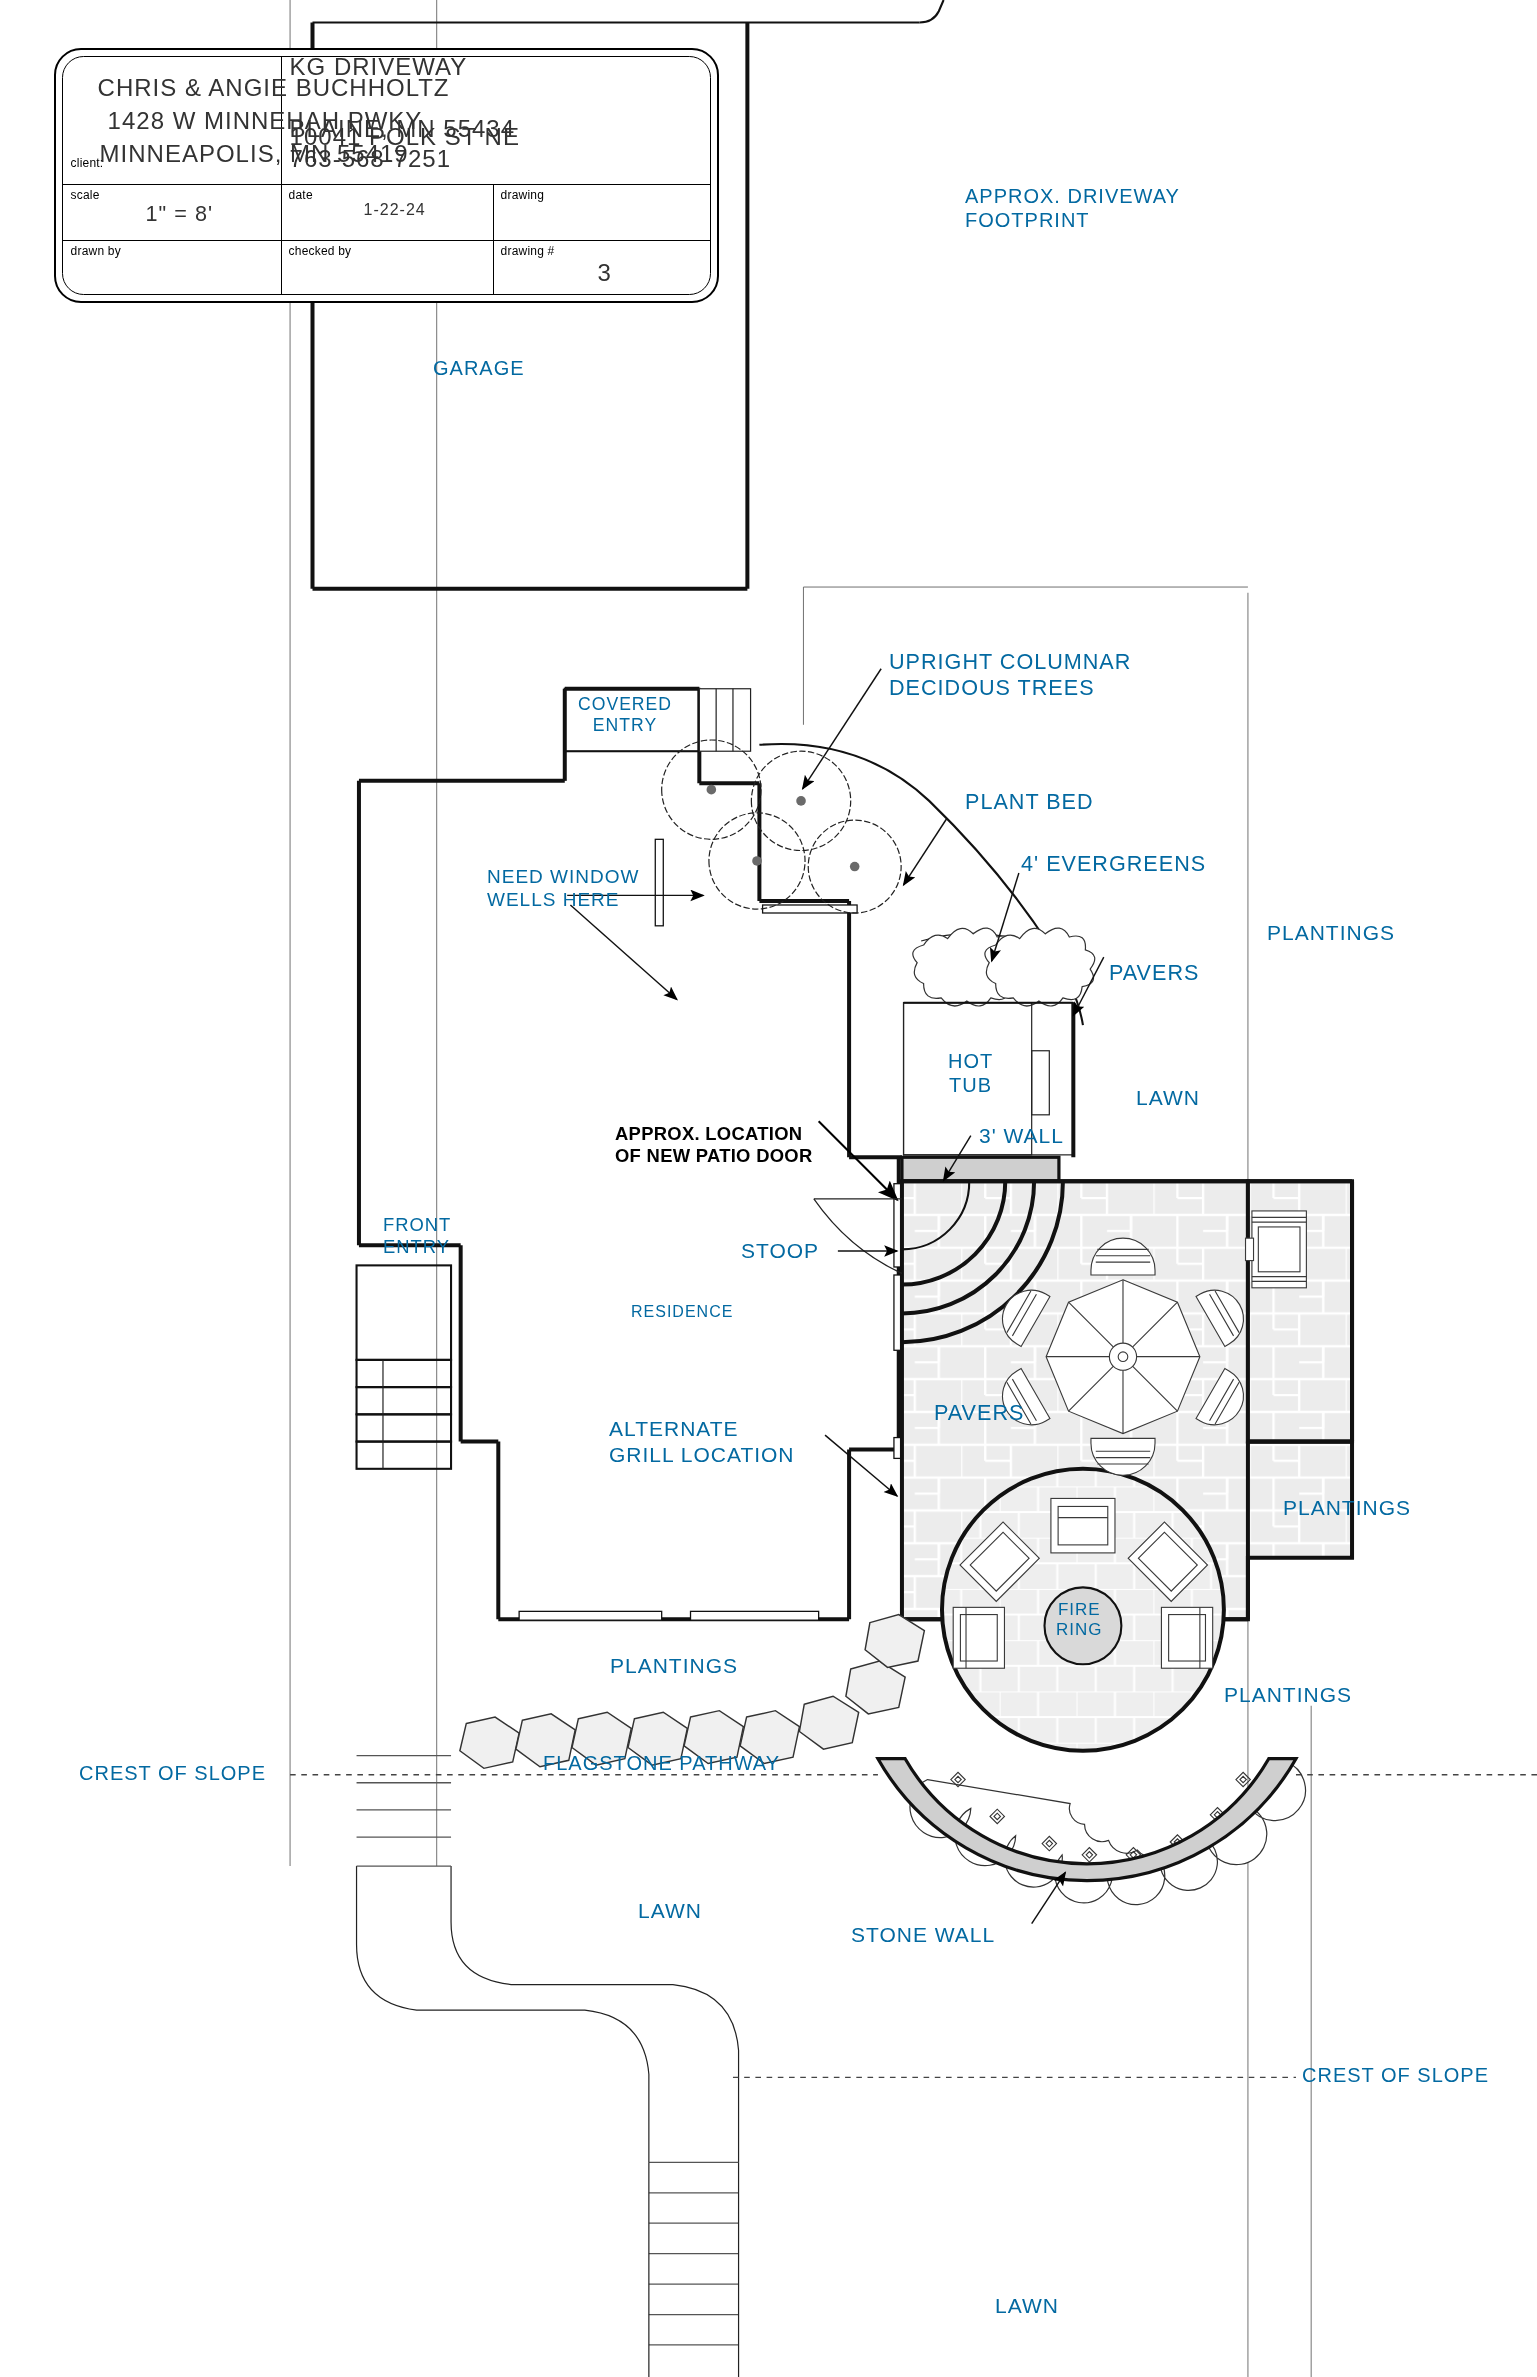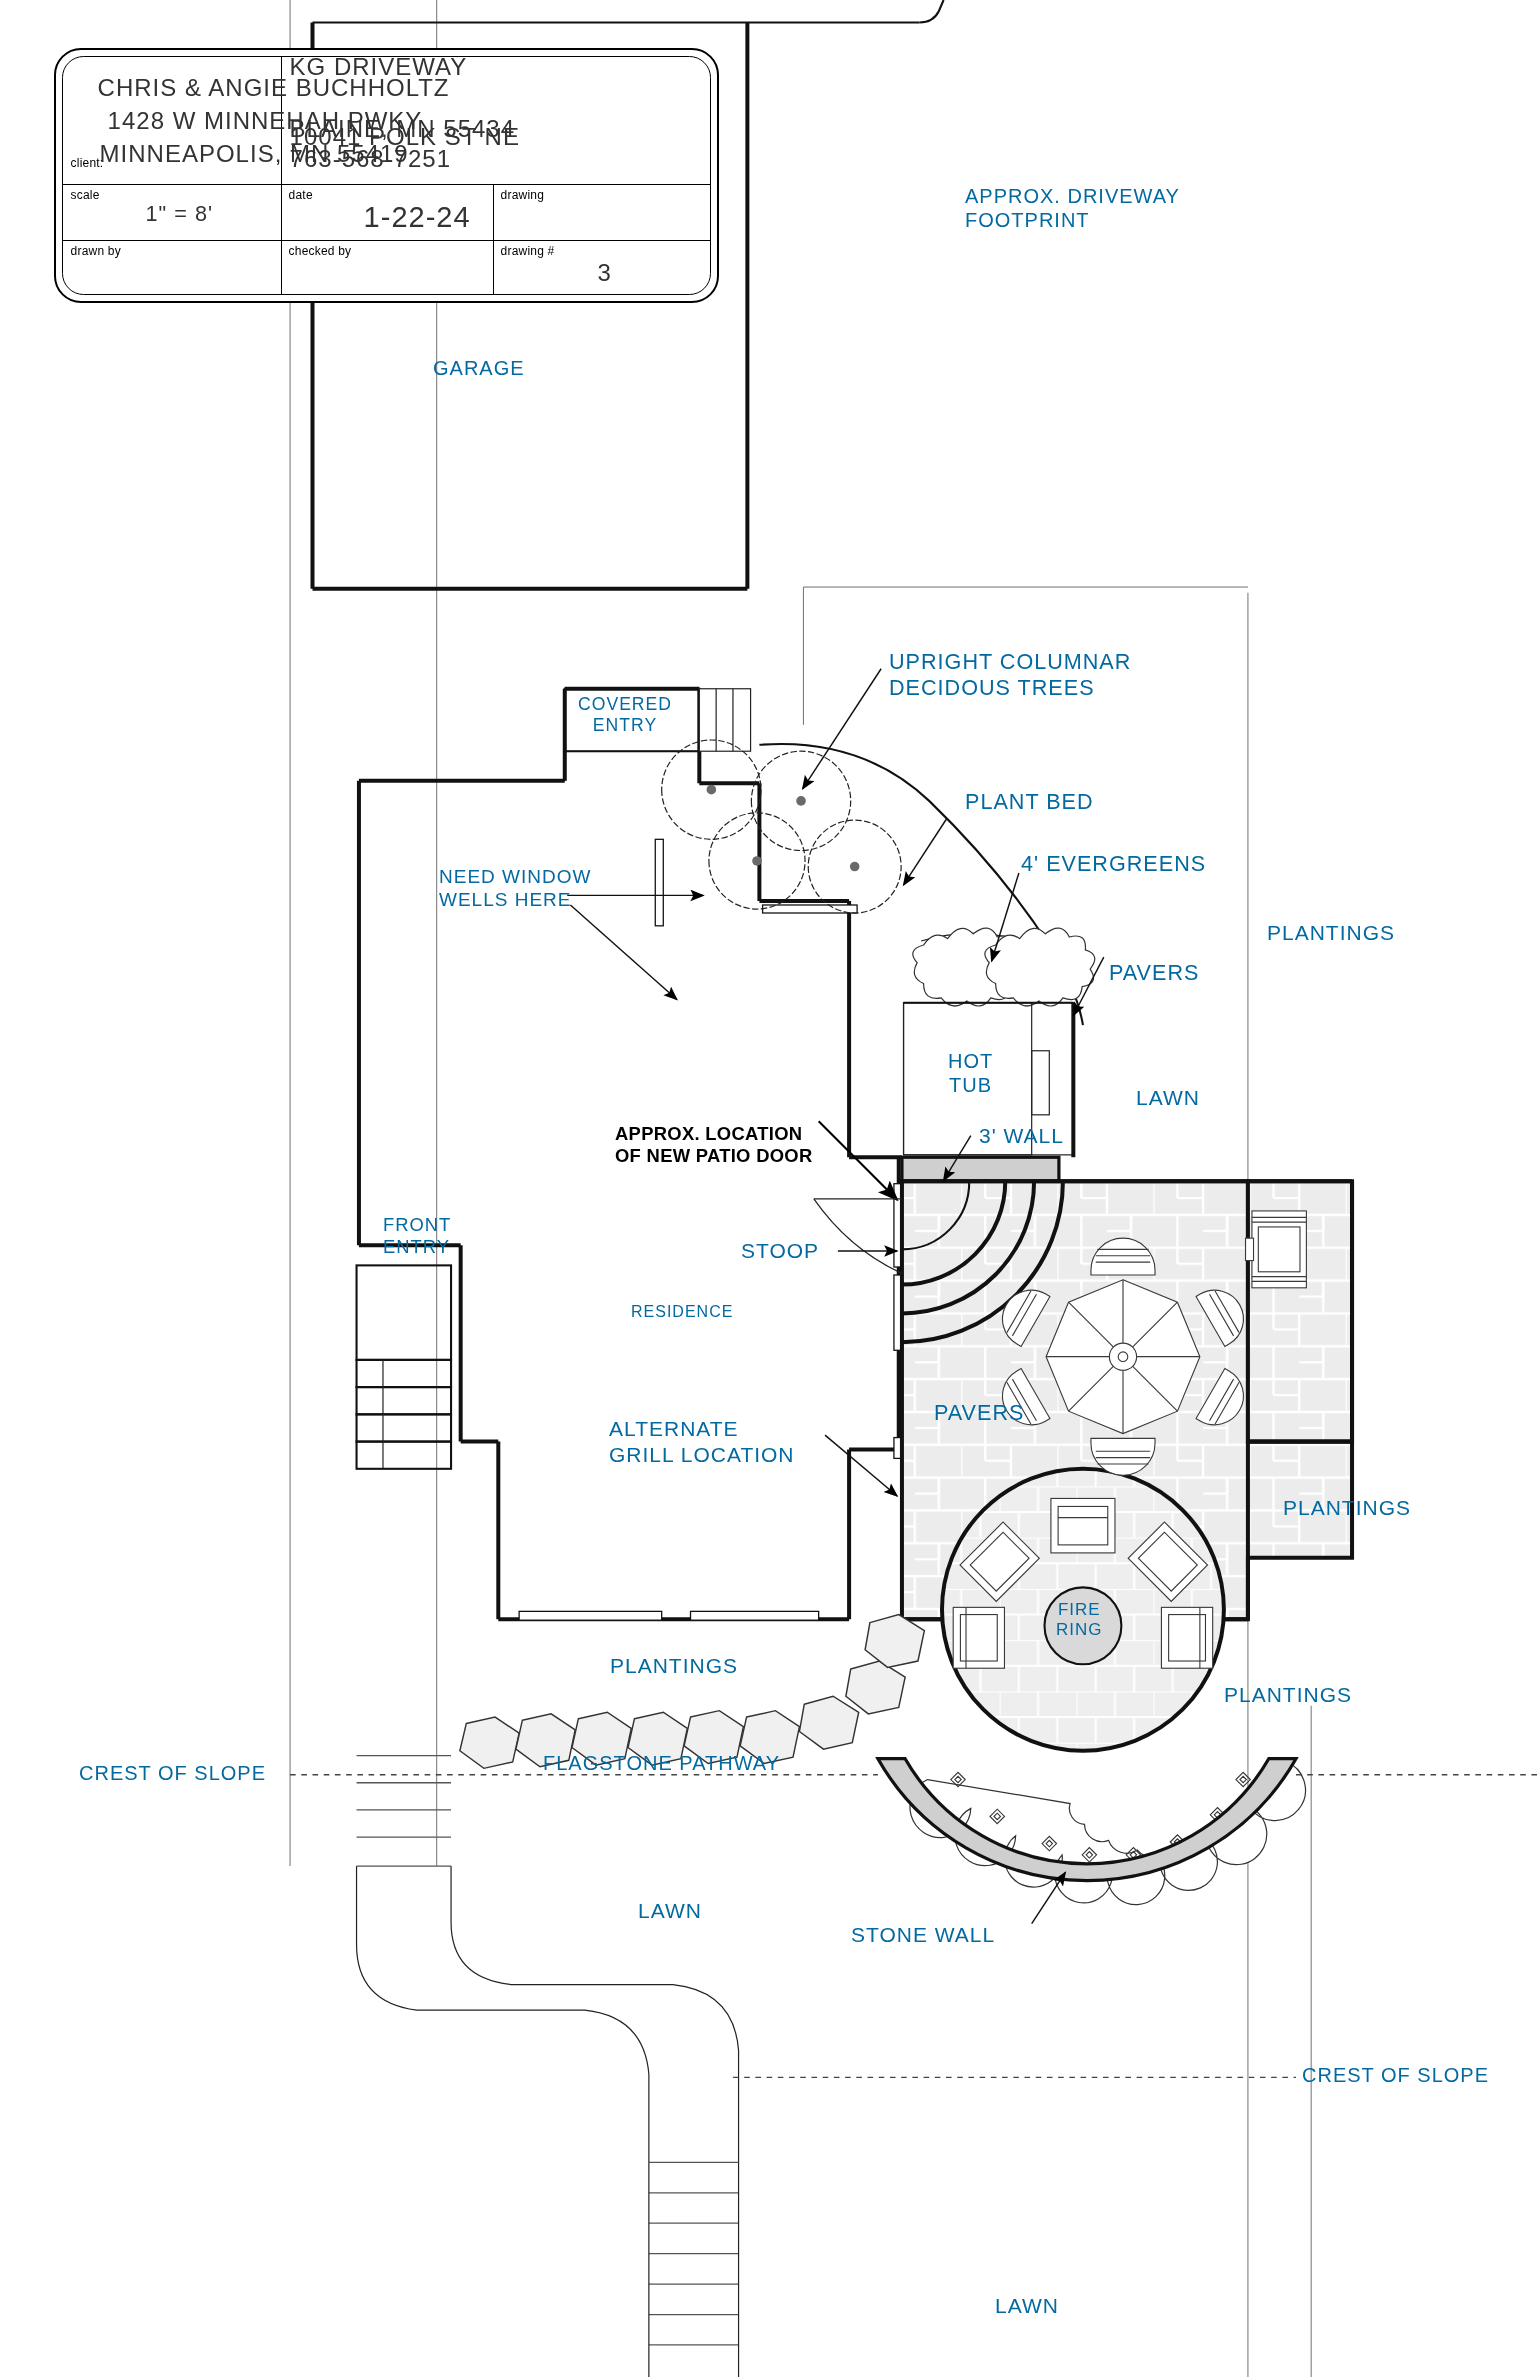--- a/index.html
+++ b/index.html
@@ -412,21 +412,21 @@
       <div class="tb-val" style="left:227px;top:88px;">763-568-7251</div>
 
       <div class="tb-cap" style="left:8px;top:131px;">scale</div>
       <div class="tb-cap" style="left:226px;top:131px;">date</div>
       <div class="tb-cap" style="left:438px;top:131px;">drawing</div>
       <div class="tb-cap" style="left:8px;top:187px;">drawn by</div>
       <div class="tb-cap" style="left:226px;top:187px;">checked by</div>
       <div class="tb-cap" style="left:438px;top:187px;">drawing #</div>
 
       <div class="tb-val" style="left:83px;top:144px;font-size:21.6px;">1" = 8'</div>
-      <div class="tb-val" style="left:301px;top:144px;font-size:29px;">1-22-24</div>
+      <div class="tb-val" style="left:301px;top:144px;font-size:16px;">1-22-24</div>
       <div class="tb-val" style="left:513px;top:144px;font-size:21.6px;"></div>
       <div class="tb-val" style="left:83px;top:202px;font-size:21.6px;"></div>
       <div class="tb-val" style="left:301px;top:202px;font-size:21.6px;"></div>
       <div class="tb-val" style="left:535px;top:202px;font-size:24px;">3</div>
     </div>
   </div>
 
   <div class="lbl thin" style="left:965px;top:184px;font-size:20px;">APPROX. DRIVEWAY
 FOOTPRINT</div>
 
@@ -474,21 +474,21 @@
 DECIDOUS TREES</div>
 
   <div class="lbl thin" style="left:965px;top:789px;font-size:21.6px;">PLANT BED</div>
 
   <div class="lbl thin" style="left:1021px;top:851px;font-size:21.6px;">4' EVERGREENS</div>
 
   <div class="lbl thin" style="left:1109px;top:960px;font-size:21.6px;">PAVERS</div>
 
   <div class="lbl thin" style="left:979px;top:1123px;font-size:21px;">3' WALL</div>
 
-  <div class="lbl thin" style="left:439px;top:865px;font-size:19px;">NEED WINDOW
+  <div class="lbl thin" style="left:439px;top:865px;font-size:19px;padding-left:48px;">NEED WINDOW
 WELLS HERE</div>
 
   <div class="lbl bold" style="left:615px;top:1123px;font-size:18.4px;">APPROX. LOCATION
 OF NEW PATIO DOOR</div>
 
   <div class="lbl thin" style="left:609px;top:1416px;font-size:21px;">ALTERNATE
 GRILL LOCATION</div>
 
   <div class="lbl thin" style="left:851px;top:1922px;font-size:21px;">STONE WALL</div>
 

